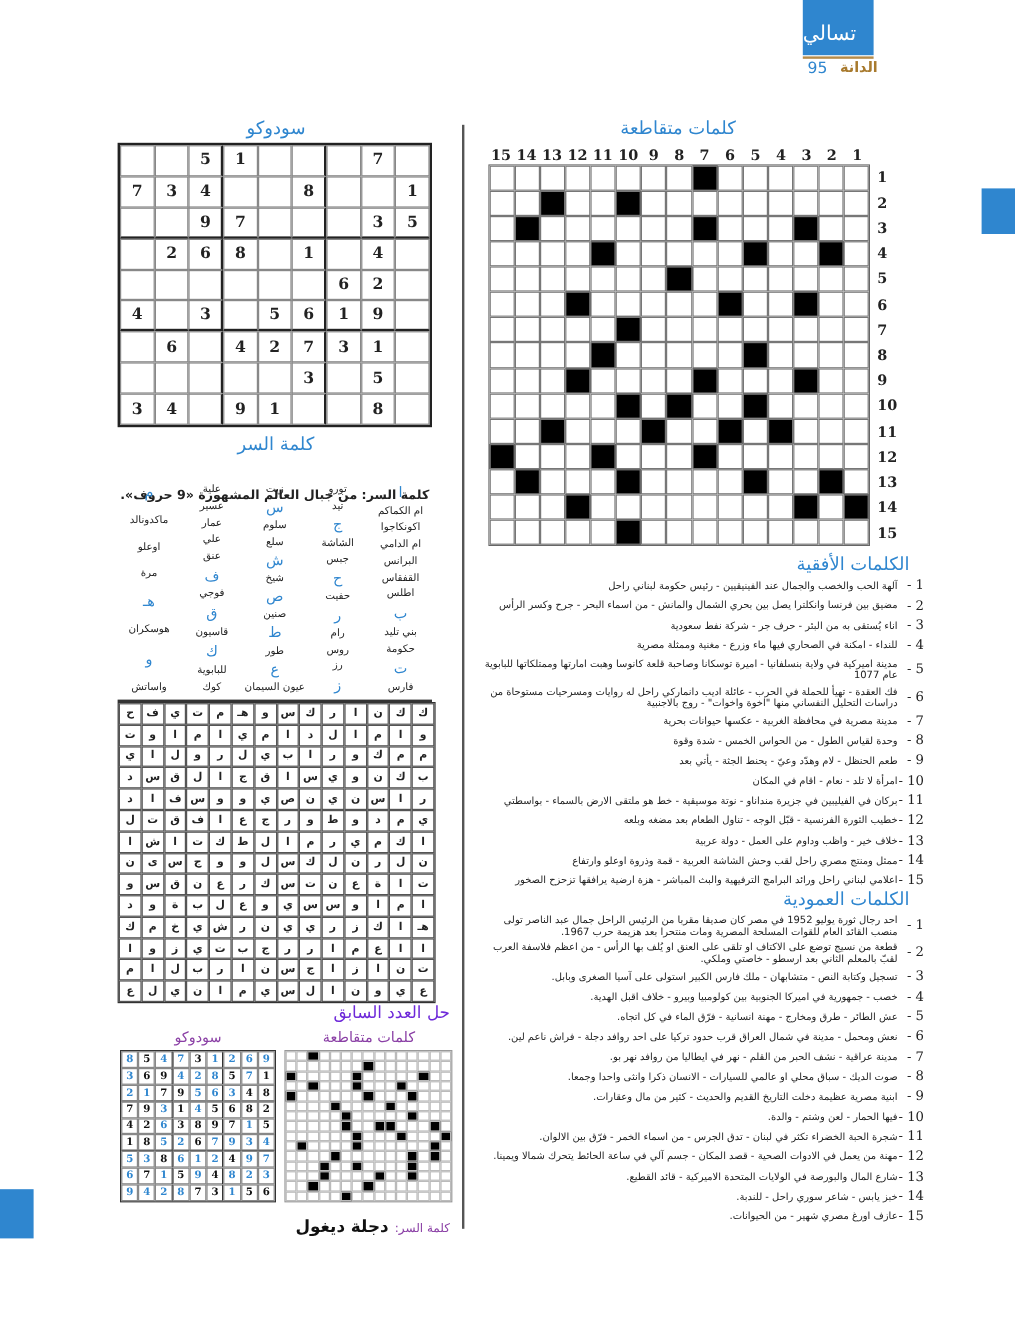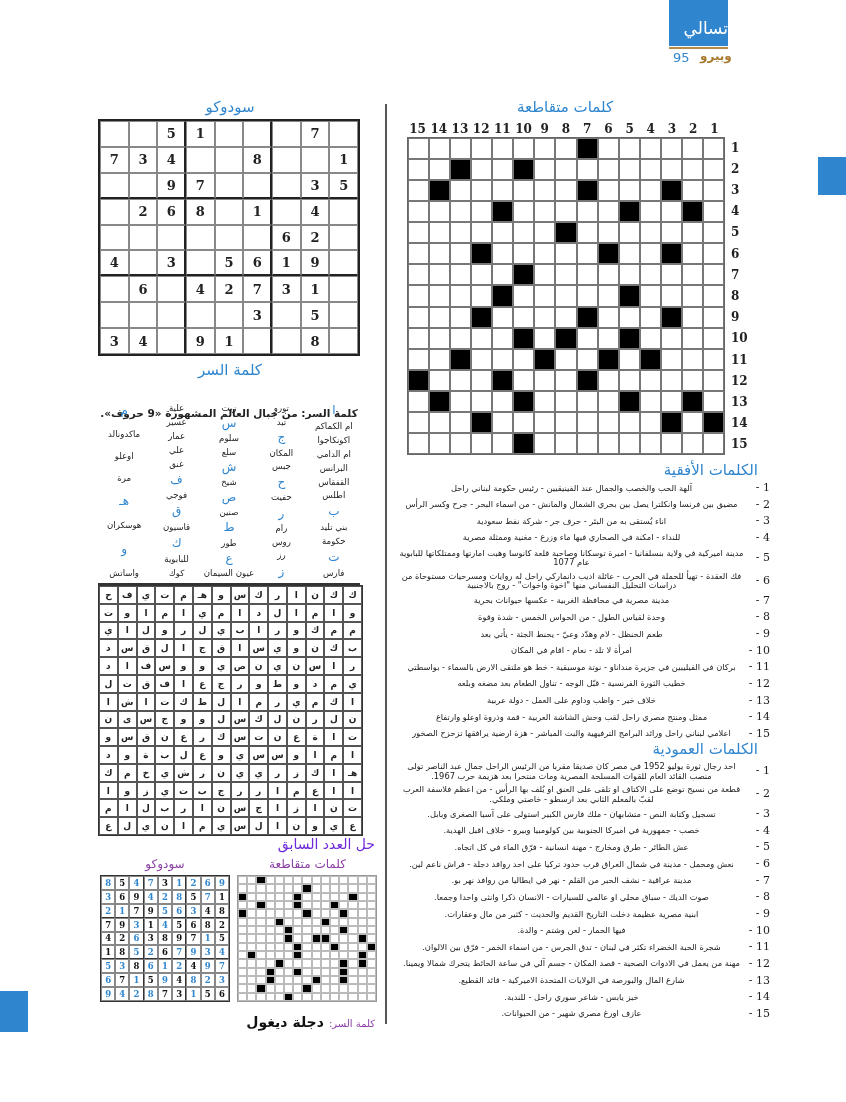--- a/index.html
+++ b/index.html
@@ -1,19 +1,19 @@
 <!DOCTYPE html>
 <html><head>
 <meta charset="utf-8">
 <style>
   * { box-sizing: border-box; margin: 0; padding: 0; }
   body { width: 846px; height: 1102px; background: #ffffff; position: relative; font-family: "DejaVu Sans", sans-serif; color: #222; overflow: hidden; }
 
   .header-box { position: absolute; left: 669px; top: 0; width: 59px; height: 46px; background: #2f86cf; }
-  .header-title { position: absolute; left: 669px; top: 18px; width: 59px; text-align: right; color: #fff; font-size: 17px; }
+  .header-title { position: absolute; left: 669px; top: 18px; width: 59px; text-align: left; color: #fff; font-size: 17px; }
   .header-line { position: absolute; left: 669px; top: 47px; width: 59px; height: 2px; background: #b58b4a; }
   .page-num { position: absolute; left: 673px; top: 50px; font-size: 13px; font-weight: normal; color: #2f86cf; font-family: "DejaVu Sans", sans-serif; }
   .mag-logo { position: absolute; left: 700px; top: 49px; font-size: 12px; font-weight: bold; color: #a87a2e; }
   .side-tab-right { position: absolute; left: 818px; top: 157px; width: 28px; height: 38px; background: #2f86cf; }
   .side-tab-left { position: absolute; left: 0; top: 991px; width: 28px; height: 41px; background: #2f86cf; }
   .divider { position: absolute; left: 385px; top: 104px; width: 2px; height: 920px; background: #555; }
 
   .sec-title { position: absolute; color: #2f86cf; font-size: 15px; text-align: center; direction: rtl; }
 
   
@@ -22,21 +22,21 @@
   .cw-grid { position: absolute; left: 407px; top: 137px; width: 318px; height: 318px; display: grid; grid-template-columns: repeat(15, 1fr); grid-template-rows: repeat(15, 1fr); border: 1px solid #666; direction: rtl; }
   .cw-cell { border: 0.5px solid #777; background: #fff; }
   .cw-cell.black { background: #000; }
   .cw-rownums { position: absolute; left: 731px; top: 137px; width: 20px; height: 318px; display: flex; flex-direction: column; }
   .cw-rownums span { flex: 1; display: flex; align-items: center; font-family: "DejaVu Serif", serif; font-weight: bold; font-size: 12px; }
 
   
   .clues { position: absolute; left: 395px; width: 375px; direction: rtl; font-size: 8.3px; line-height: 1.15; }
   .clue { display: flex; align-items: center; margin-bottom: 4px; }
   .clue .num { font-family: "DejaVu Serif", serif; font-size: 11px; min-width: 22px; text-align: right; white-space: nowrap; }
-  .clue .txt { flex: 1; text-align: center; }
+  .clue .txt { flex: 1; }
 
   
   .sudoku { position: absolute; left: 98px; top: 119px; width: 262px; height: 237px; display: grid; grid-template-columns: repeat(9, 1fr); grid-template-rows: repeat(9, 1fr); border: 2px solid #222; }
   .sd-cell { border: 0.5px solid #888; display: flex; align-items: center; justify-content: center; font-family: "DejaVu Serif", serif; font-weight: bold; font-size: 13px; }
   .sd-cell.br { border-right: 2px solid #222; }
   .sd-cell.bb { border-bottom: 2px solid #222; }
 
   
   .secret-q { position: absolute; left: 98px; top: 383px; width: 262px; text-align: center; direction: rtl; font-weight: bold; font-size: 10.5px; margin-top: 24px; }
   .secret-cols { position: absolute; left: 98px; top: 403px; width: 262px; height: 175px; display: flex; direction: rtl; }
@@ -63,21 +63,21 @@
   .answer .lbl { color: #8a3fa5; font-size: 10px; }
   .answer .val { font-size: 14px; font-weight: bold; color: #111; }
 </style>
 </head>
 <body>
 
 <div class="header-box"></div>
 <div class="header-title">تسالي</div>
 <div class="header-line"></div>
 <div class="page-num">95</div>
-<div class="mag-logo">وبيرو</div>
+<div class="mag-logo">الدانة</div>
 <div class="side-tab-right"></div>
 <div class="side-tab-left"></div>
 <div class="divider"></div>
 
 <div class="sec-title" style="left:480px; top:98px; width:170px;">كلمات متقاطعة</div>
 <div class="cw-colnums" id="cw-colnums">
     <span>1</span>
     <span>2</span>
     <span>3</span>
     <span>4</span>
@@ -565,21 +565,21 @@
       <span class="blue">ب</span>
       <span>بني تليد</span>
       <span>حكومة</span>
       <span class="blue">ت</span>
       <span>فارس</span>
     </div>
     <div class="secret-col">
       <span>تورو</span>
       <span>تيد</span>
       <span class="blue">ج</span>
-      <span>المكان</span>
+      <span>الشاشة</span>
       <span>جبس</span>
       <span class="blue">ح</span>
       <span>حفيت</span>
       <span class="blue">ر</span>
       <span>رام</span>
       <span>روس</span>
       <span>رز</span>
       <span class="blue">ز</span>
     </div>
     <div class="secret-col">

